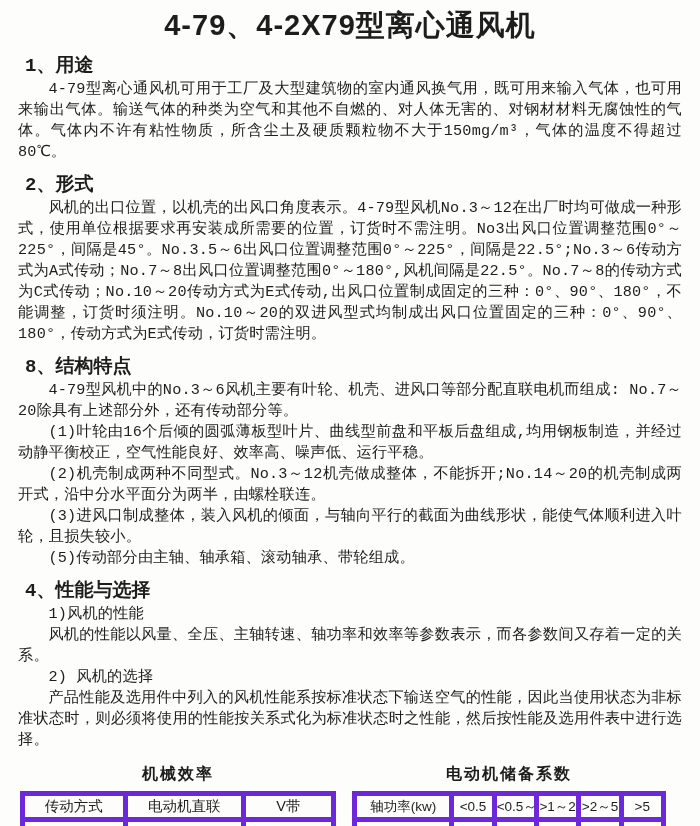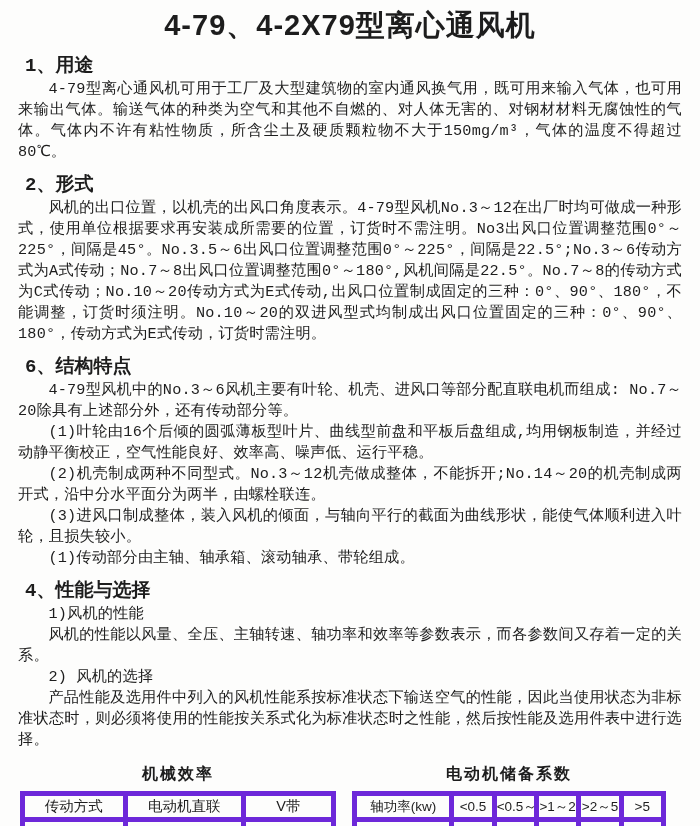--- a/index.html
+++ b/index.html
@@ -94,26 +94,26 @@
     <h2 class="section-heading">1、用途</h2>
     <p class="para">4-79型离心通风机可用于工厂及大型建筑物的室内通风换气用，既可用来输入气体，也可用来输出气体。输送气体的种类为空气和其他不自燃的、对人体无害的、对钢材材料无腐蚀性的气体。气体内不许有粘性物质，所含尘土及硬质颗粒物不大于150mg/m³，气体的温度不得超过80℃。</p>
   </div>
 
   <div class="section">
     <h2 class="section-heading">2、形式</h2>
     <p class="para">风机的出口位置，以机壳的出风口角度表示。4-79型风机No.3～12在出厂时均可做成一种形式，使用单位根据要求再安装成所需要的位置，订货时不需注明。No3出风口位置调整范围0°～225°，间隔是45°。No.3.5～6出风口位置调整范围0°～225°，间隔是22.5°;No.3～6传动方式为A式传动；No.7～8出风口位置调整范围0°～180°,风机间隔是22.5°。No.7～8的传动方式为C式传动；No.10～20传动方式为E式传动,出风口位置制成固定的三种：0°、90°、180°，不能调整，订货时须注明。No.10～20的双进风型式均制成出风口位置固定的三种：0°、90°、180°，传动方式为E式传动，订货时需注明。</p>
   </div>
 
   <div class="section">
-    <h2 class="section-heading">6、结构特点</h2>
+    <h2 class="section-heading">8、结构特点</h2>
     <p class="para">4-79型风机中的No.3～6风机主要有叶轮、机壳、进风口等部分配直联电机而组成: No.7～20除具有上述部分外，还有传动部分等。</p>
     <p class="para">(1)叶轮由16个后倾的圆弧薄板型叶片、曲线型前盘和平板后盘组成,均用钢板制造，并经过动静平衡校正，空气性能良好、效率高、噪声低、运行平稳。</p>
     <p class="para">(2)机壳制成两种不同型式。No.3～12机壳做成整体，不能拆开;No.14～20的机壳制成两开式，沿中分水平面分为两半，由螺栓联连。</p>
     <p class="para">(3)进风口制成整体，装入风机的倾面，与轴向平行的截面为曲线形状，能使气体顺利进入叶轮，且损失较小。</p>
-    <p class="para">(1)传动部分由主轴、轴承箱、滚动轴承、带轮组成。</p>
+    <p class="para">(5)传动部分由主轴、轴承箱、滚动轴承、带轮组成。</p>
   </div>
 
   <div class="section">
     <h2 class="section-heading">4、性能与选择</h2>
     <p class="para">1)风机的性能</p>
     <p class="para">风机的性能以风量、全压、主轴转速、轴功率和效率等参数表示，而各参数间又存着一定的关系。</p>
     <p class="para">2) 风机的选择</p>
     <p class="para">产品性能及选用件中列入的风机性能系按标准状态下输送空气的性能，因此当使用状态为非标准状态时，则必须将使用的性能按关系式化为标准状态时之性能，然后按性能及选用件表中进行选择。</p>
   </div>
 

